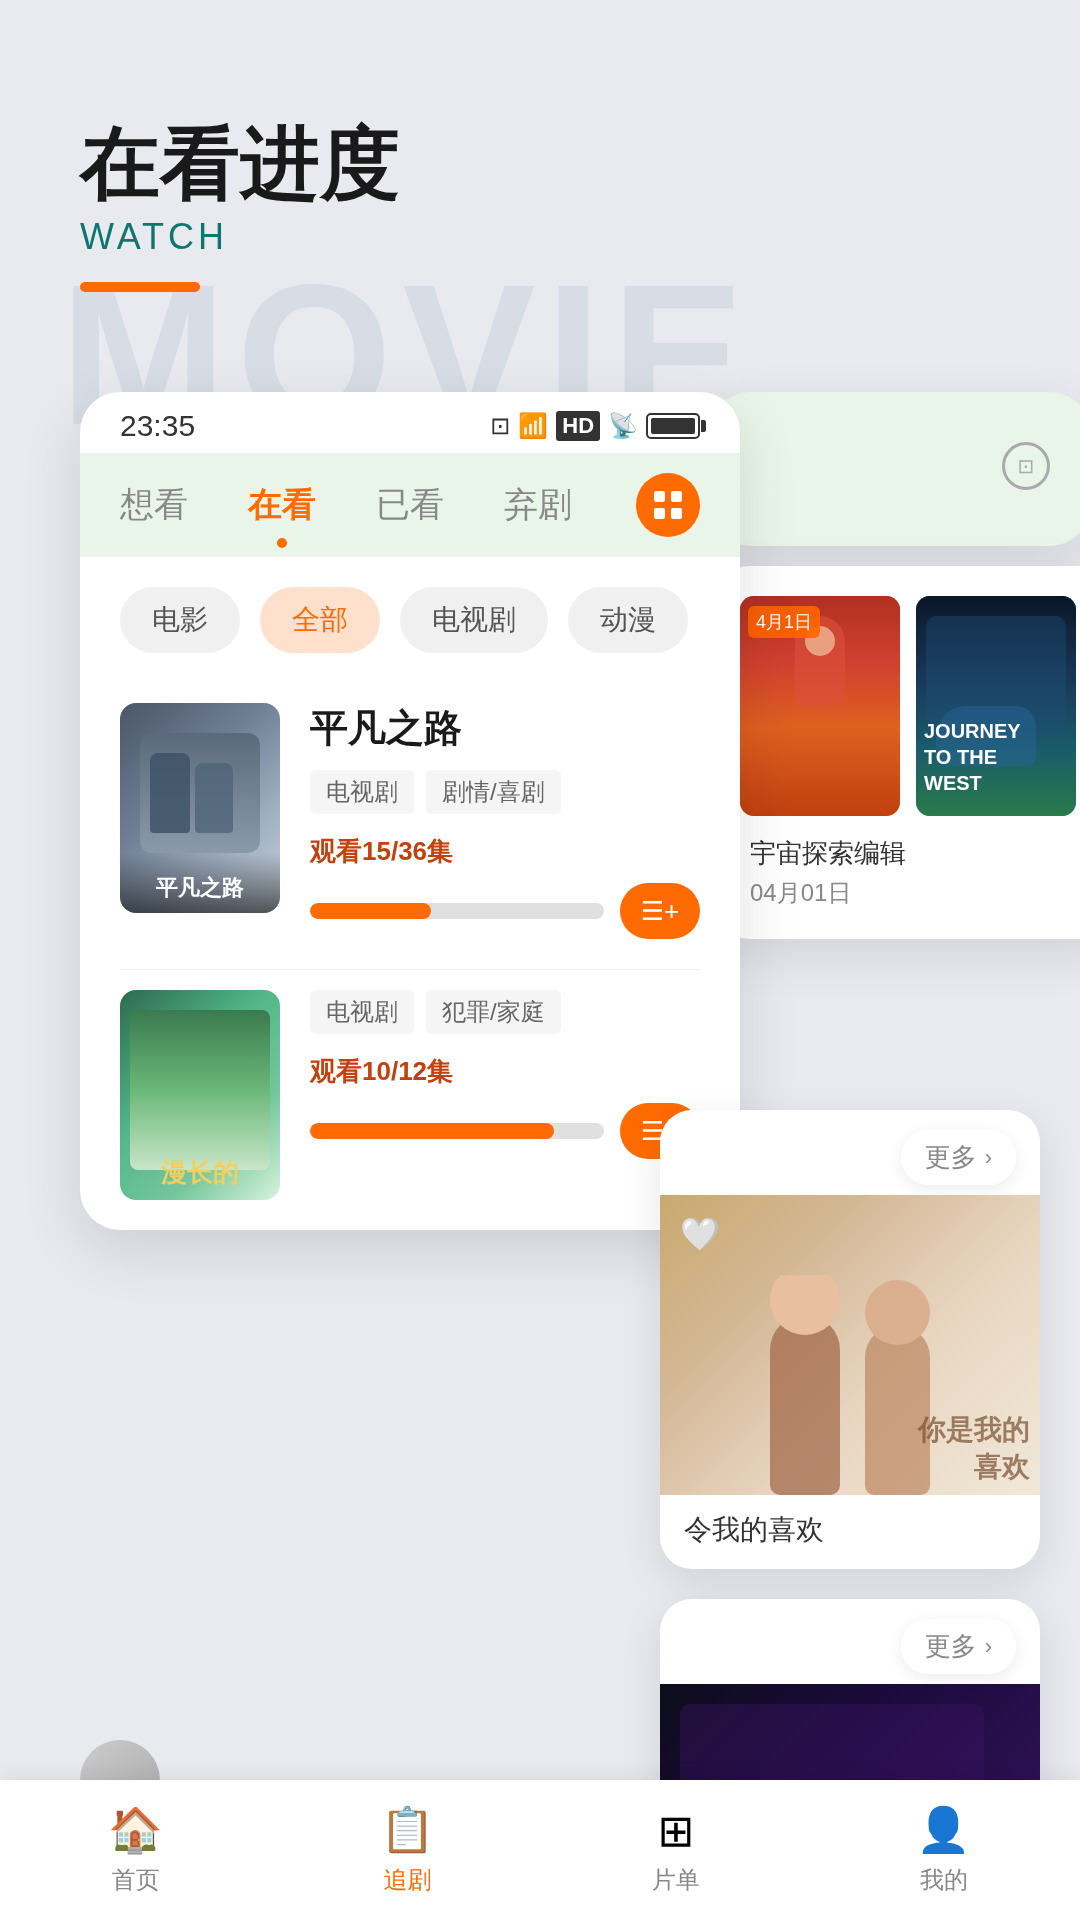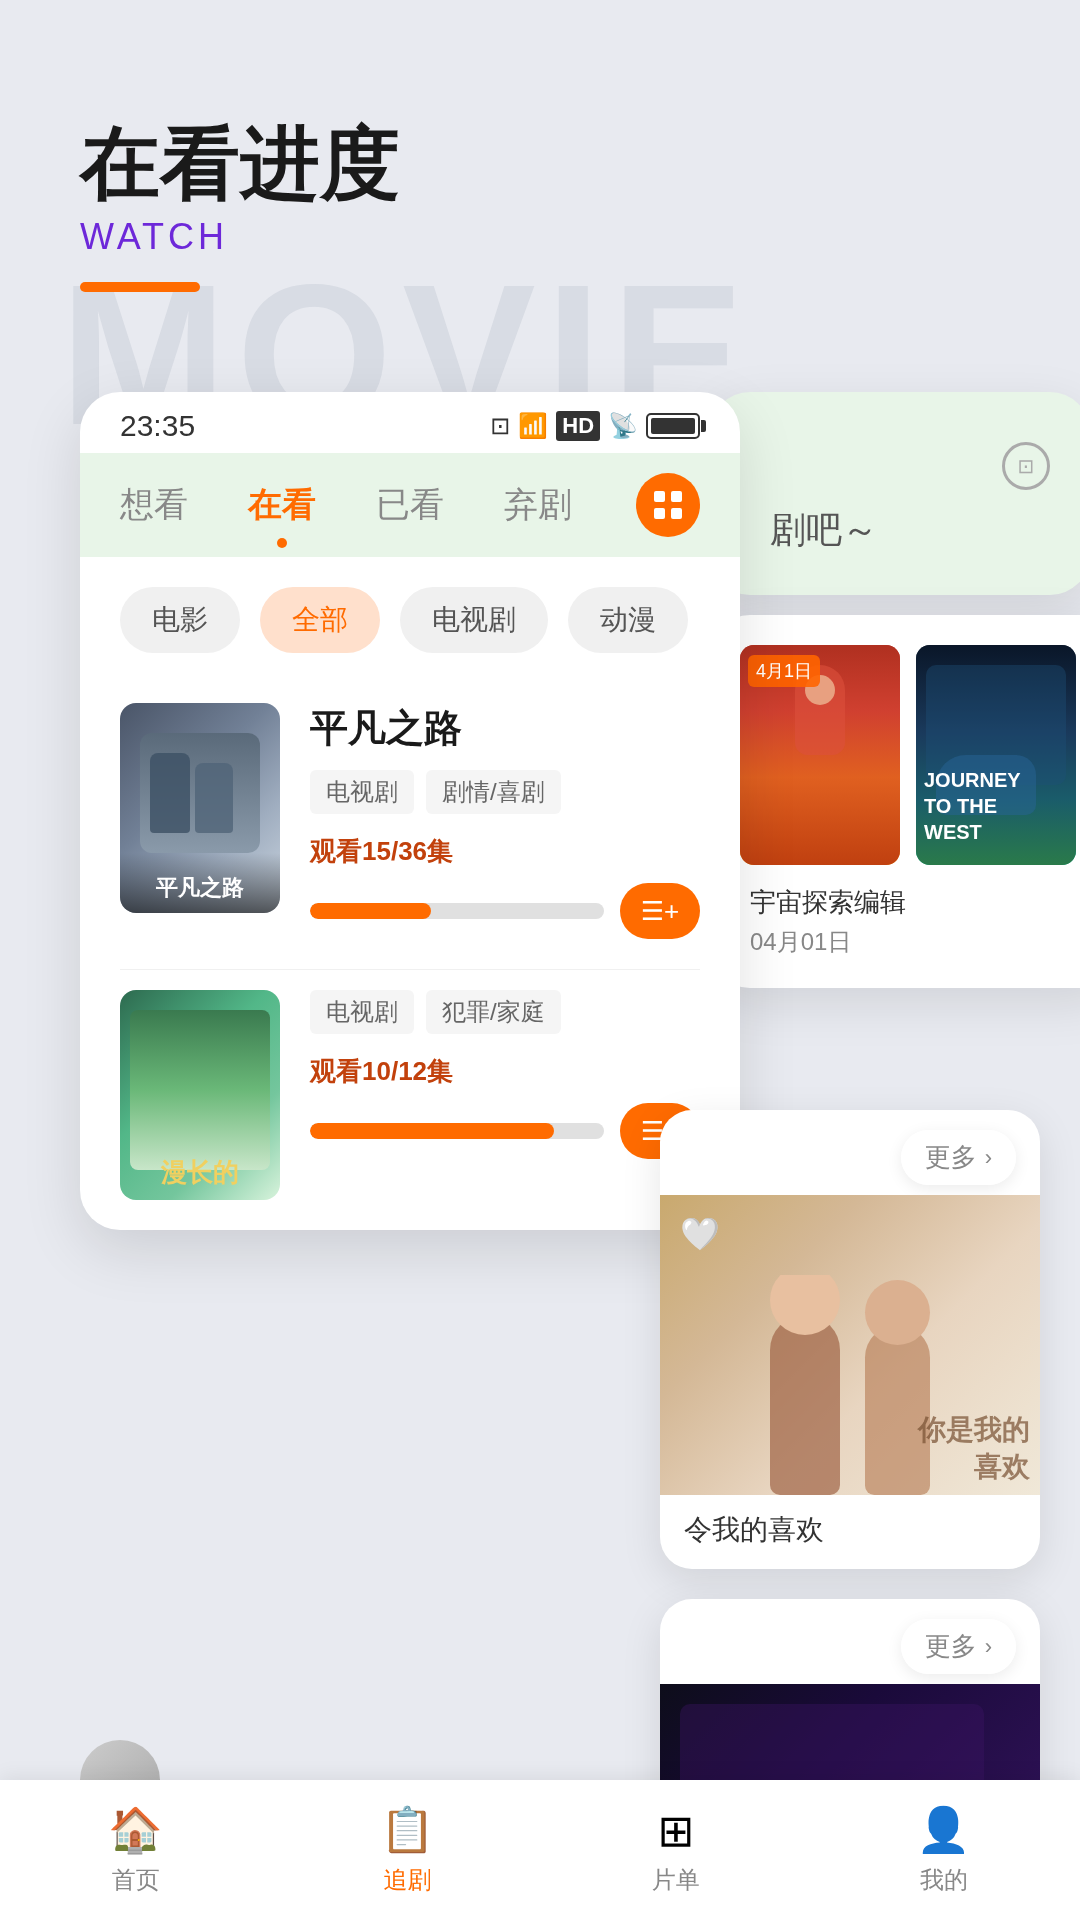--- a/index.html
+++ b/index.html
@@ -34,21 +34,21 @@
     }
     .page-title-zh {
       font-size: 80px;
       font-weight: 700;
       color: #1a1a1a;
       line-height: 1.1;
     }
     .page-title-en {
       font-size: 36px;
       font-weight: 400;
-      color: #6d28d9;
+      color: #0f766e;
       letter-spacing: 4px;
       margin-top: 8px;
     }
     .orange-bar {
       width: 120px;
       height: 10px;
       background: #FF6B00;
       border-radius: 5px;
       margin-top: 24px;
     }
@@ -592,21 +592,20 @@
   </div>
 
   <div class="right-cards">
 
     <div class="green-card">
       <div style="display:flex;justify-content:flex-end;margin-bottom:16px;">
         <div style="width:48px;height:48px;border:3px solid #aaa;border-radius:50%;display:flex;align-items:center;justify-content:center;">
           <span style="font-size:20px;color:#aaa;">⊡</span>
         </div>
       </div>
-      <div class="green-card-text">剧吧～</div>
     </div>
 
     <div class="posters-card">
       <div class="posters-row">
 
         <div class="small-poster sp-1">
           <div style="position:absolute;top:0;left:0;right:0;bottom:0;background:linear-gradient(180deg,#b03020,#d04030 30%,#e06020 60%,#c04010 100%);">
 
             <div style="position:absolute;top:20px;left:50%;transform:translateX(-50%);width:50px;height:90px;background:rgba(220,80,60,0.6);border-radius:40px 40px 20px 20px;"></div>
             <div style="position:absolute;top:30px;left:50%;transform:translateX(-50%);width:30px;height:30px;background:#e8a080;border-radius:50%;"></div>

